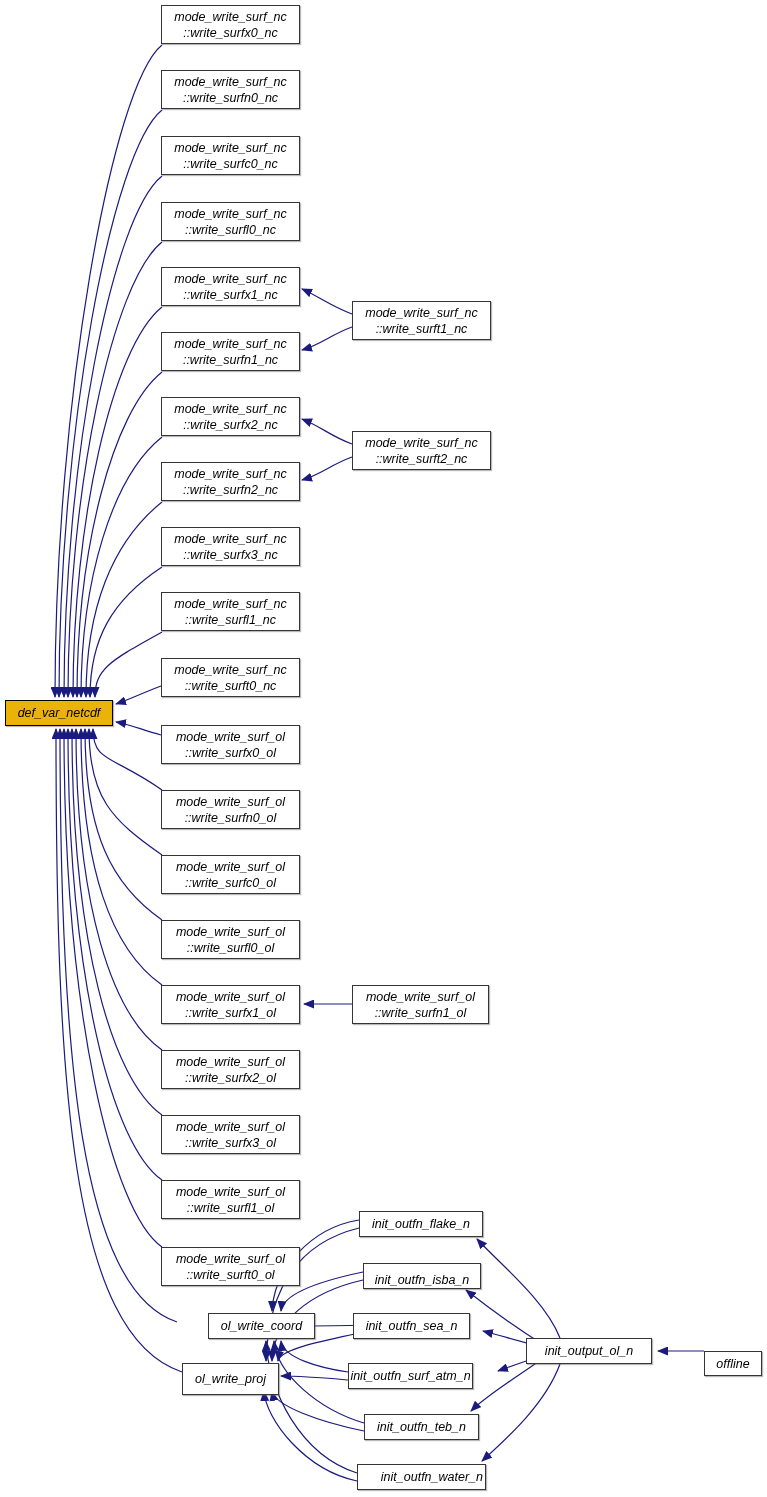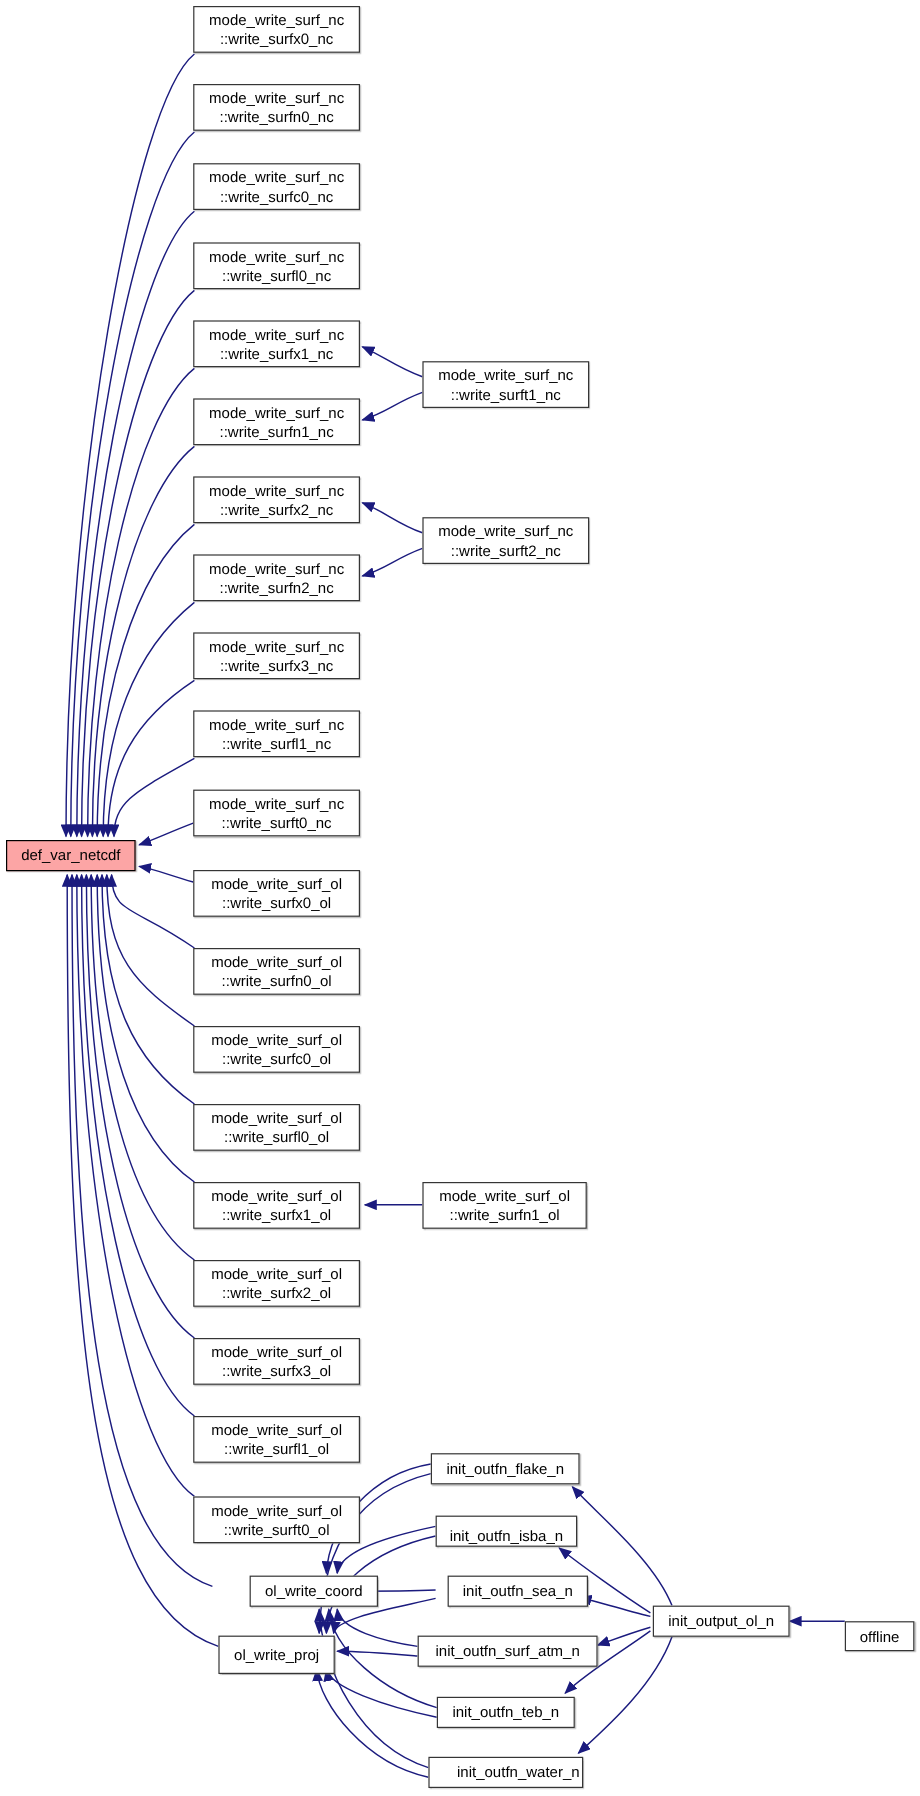--- a/index.html
+++ b/index.html
@@ -28,24 +28,24 @@
     align-items: center;
     text-align: center;
     font-size: 12.5px;
     line-height: 16px;
     color: #000000;
     white-space: nowrap;
     padding: 0 2px;
     cursor: pointer;
   }
   .node.highlight {
-    background: #fca5a5;
+    background: #eab308;
     border-color: #000000;
   }
-  .node span { display: block; pointer-events: none; }
+  .node span { display: block; pointer-events: none; font-style: italic; }
 </style>
 </head>
 <body>
 
 <div id="canvas">
   <svg id="edge-layer" width="767" height="1497" viewBox="0 0 767 1497" xmlns="http://www.w3.org/2000/svg">
     <defs>
       <marker id="arrowhead" markerUnits="userSpaceOnUse" markerWidth="11" markerHeight="9" refX="10" refY="4.5" orient="auto">
         <path d="M0,0 L11,4.5 L0,9 Z" fill="#1b1b7e"></path>
       </marker>
@@ -197,31 +197,31 @@
     <div class="node" style="left: 352px; top: 985px; width: 137px; height: 39px;">
       <span>mode_write_surf_ol</span>
       <span>::write_surfn1_ol</span>
     </div>
     <div class="node" style="left: 359px; top: 1211px; width: 124px; height: 26px;">
       <span>init_outfn_flake_n</span>
     </div>
     <div class="node" style="left: 363px; top: 1263px; width: 118px; height: 26px; justify-content: flex-end;">
       <span>init_outfn_isba_n</span>
     </div>
-    <div class="node" style="left: 373px; top: 1313px; width: 117px; height: 26px;">
+    <div class="node" style="left: 353px; top: 1313px; width: 117px; height: 26px;">
       <span>init_outfn_sea_n</span>
     </div>
-    <div class="node" style="left: 348px; top: 1363px; width: 150px; height: 26px;">
+    <div class="node" style="left: 348px; top: 1363px; width: 125px; height: 26px;">
       <span>init_outfn_surf_atm_n</span>
     </div>
     <div class="node" style="left: 364px; top: 1414px; width: 115px; height: 26px; text-align: center;">
       <span>init_outfn_teb_n</span>
     </div>
     <div class="node" style="left: 357px; top: 1464px; width: 129px; height: 26px; align-items: flex-end;">
       <span>init_outfn_water_n</span>
     </div>
-    <div class="node" style="left: 544px; top: 1338px; width: 114px; height: 26px; text-align: center;">
+    <div class="node" style="left: 526px; top: 1338px; width: 126px; height: 26px; text-align: center;">
       <span>init_output_ol_n</span>
     </div>
     <div class="node" style="left: 704px; top: 1339px; width: 58px; height: 25px; margin-top: 12px;">
       <span>offline</span>
     </div>
   </div>
 
 </body></html>

